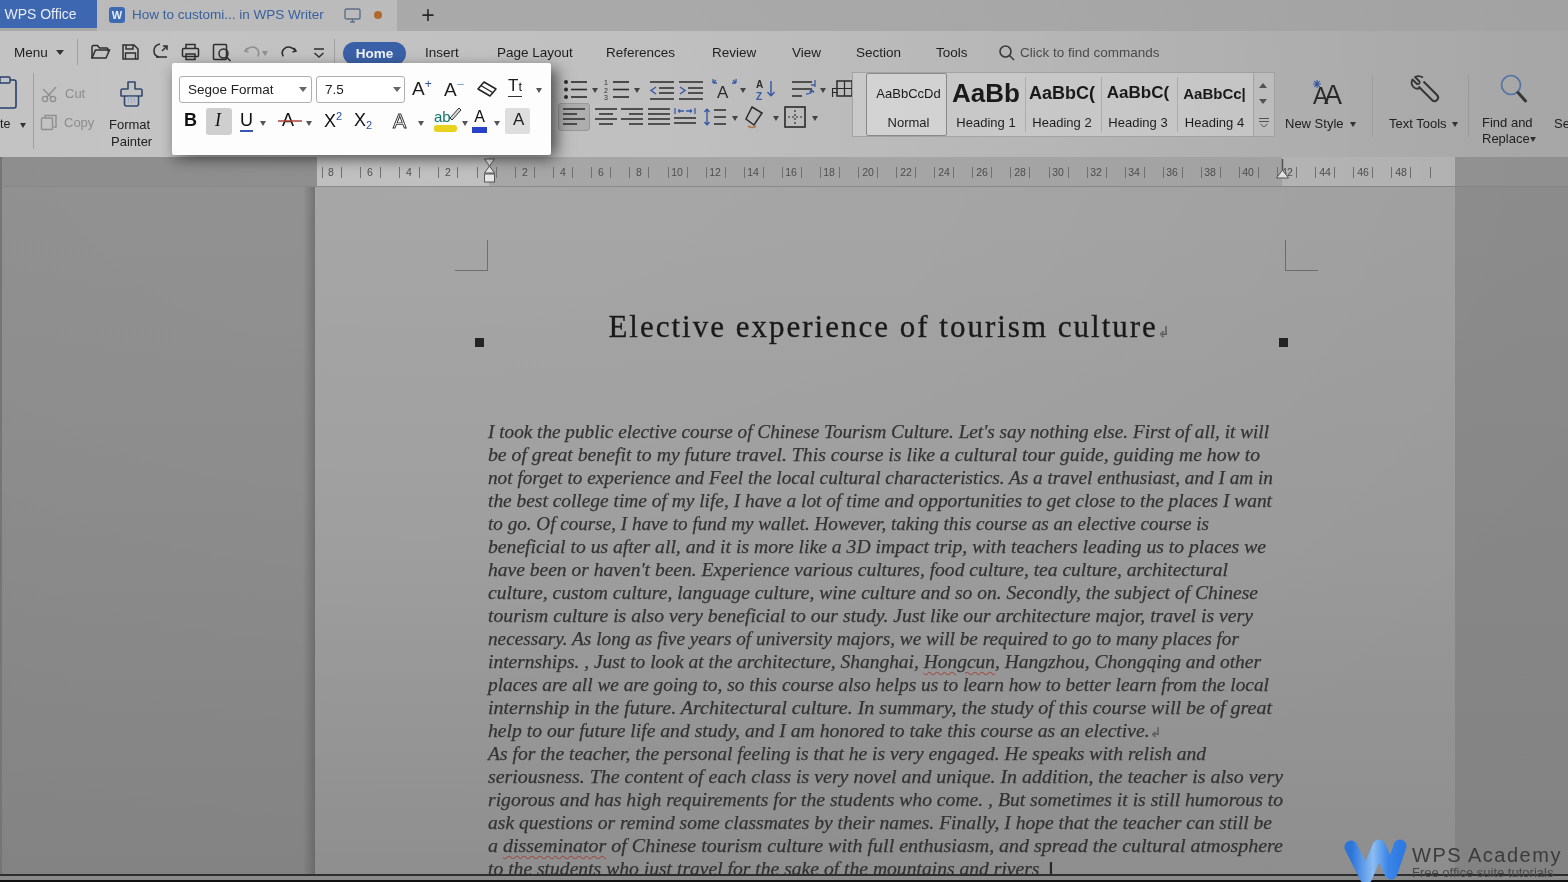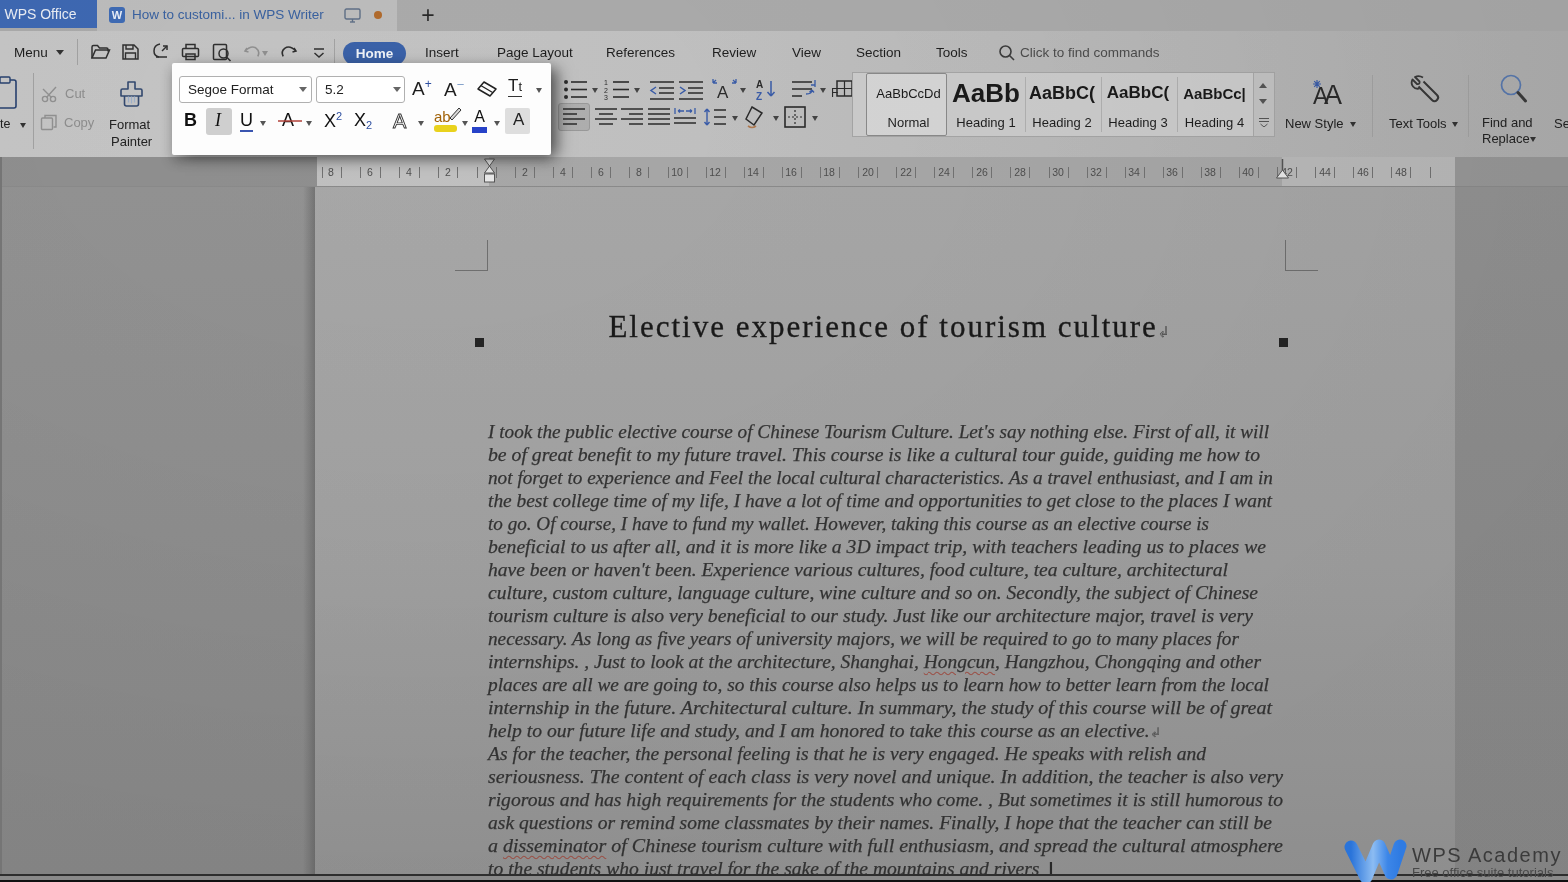--- a/index.html
+++ b/index.html
@@ -433,21 +433,21 @@
   <div style="position:absolute;left:0;top:0;width:1568px;height:882px;z-index:40;pointer-events:none;background:radial-gradient(1300px 800px at 420px 120px, rgba(0,0,0,0) 0%, rgba(0,0,0,0.015) 45%, rgba(0,0,0,0.04) 75%, rgba(0,0,0,0.055) 100%)"></div>
   <div style="position:absolute;left:0;top:157px;width:2px;height:719px;background:#757575;z-index:45"></div>
 
   <div id="botline1"></div>
 <div id="botband"></div>
 <div id="botline2"></div>
 
   <div id="panel">
     <div class="combo" style="left:7px;width:133px;">Segoe Format</div>
     <div class="caret" style="left:127px;top:24px;"></div>
-    <div class="combo" style="left:144px;width:89px;">5.2</div>
+    <div class="combo" style="left:144px;width:89px;">7.5</div>
     <div class="caret" style="left:221px;top:24px;"></div>
     <div id="prow1">
       <div class="pico" style="left:240px;top:14px;font-size:19px;color:#1d1d1d">A<span style="font-size:12px;color:#2d4ea0;vertical-align:7px">+</span></div>
       <div class="pico" style="left:272px;top:14px;font-size:19px;color:#1d1d1d">A<span style="font-size:13px;color:#7d9cc8;vertical-align:7px">−</span></div>
       <svg class="abs" style="left:303px;top:16px" width="24" height="20" viewBox="0 0 24 20">
         <path d="M9 3 L21 10 L15 17 L3 10 Z" fill="none" stroke="#222" stroke-width="1.5" stroke-linejoin="round"></path>
         <path d="M6.2 6.8 L18 13.7" stroke="#222" stroke-width="1.3"></path>
       </svg>
       <div class="pico" style="left:336px;top:13px;font-size:17px;color:#1d1d1d;border-bottom:1.5px solid #333;line-height:19px">T<span style="font-size:13px">t</span></div>
       <div class="caret" style="left:364px;top:25px;border-top-color:#555;border-left-width:3.5px;border-right-width:3.5px"></div>
@@ -462,21 +462,21 @@
       <svg class="abs" style="left:106px;top:56px" width="24" height="4" viewBox="0 0 24 4">
         <path d="M0 2 h24" stroke="#b04038" stroke-width="1.5"></path>
       </svg>
       <div class="caret" style="left:134px;top:58px;border-top-color:#555;border-left-width:3.5px;border-right-width:3.5px"></div>
       <div class="pico" style="left:152px;top:47px;font-size:18px;color:#111">X<span style="font-size:11px;color:#2d4ea0;vertical-align:7px">2</span></div>
       <div class="pico" style="left:182px;top:47px;font-size:18px;color:#111">X<span style="font-size:11px;color:#2d4ea0;vertical-align:-3px">2</span></div>
       <svg class="abs" style="left:218px;top:47px" width="26" height="22" viewBox="0 0 26 22">
         <text x="3" y="18" font-size="20" fill="none" stroke="#333" stroke-width="0.9" font-family="Liberation Sans" font-weight="normal">A</text>
       </svg>
       <div class="caret" style="left:246px;top:58px;border-top-color:#555;border-left-width:3.5px;border-right-width:3.5px"></div>
-      <div class="pico" style="left:262px;top:45px;font-size:15px;color:#a16207">ab<span style="display:block;margin-top:0px;width:23px;height:7px;background:#e9d21d;border-radius:3px"></span></div>
+      <div class="pico" style="left:262px;top:45px;font-size:15px;color:#0f766e">ab<span style="display:block;margin-top:0px;width:23px;height:7px;background:#e9d21d;border-radius:3px"></span></div>
       <svg class="abs" style="left:276px;top:43px" width="14" height="14" viewBox="0 0 14 14">
         <path d="M2 12 L11 2 l2 2 -9 10 z" fill="#d8d8d8" stroke="#333" stroke-width="1"></path>
       </svg>
       <div class="caret" style="left:290px;top:58px;border-top-color:#555;border-left-width:3.5px;border-right-width:3.5px"></div>
       <div class="pico" style="left:300px;top:45px;font-size:16px;color:#111;text-align:center">A<span style="display:block;margin-top:1px;width:15px;height:6px;background:#2742c8"></span></div>
       <div class="caret" style="left:322px;top:58px;border-top-color:#555;border-left-width:3.5px;border-right-width:3.5px"></div>
       <div class="abs" style="left:333px;top:45px;width:25px;height:26px;background:#dedede;border-radius:2px"></div>
       <div class="pico" style="left:341px;top:47px;font-size:17px;color:#222">A</div>
     </div>
   </div>

